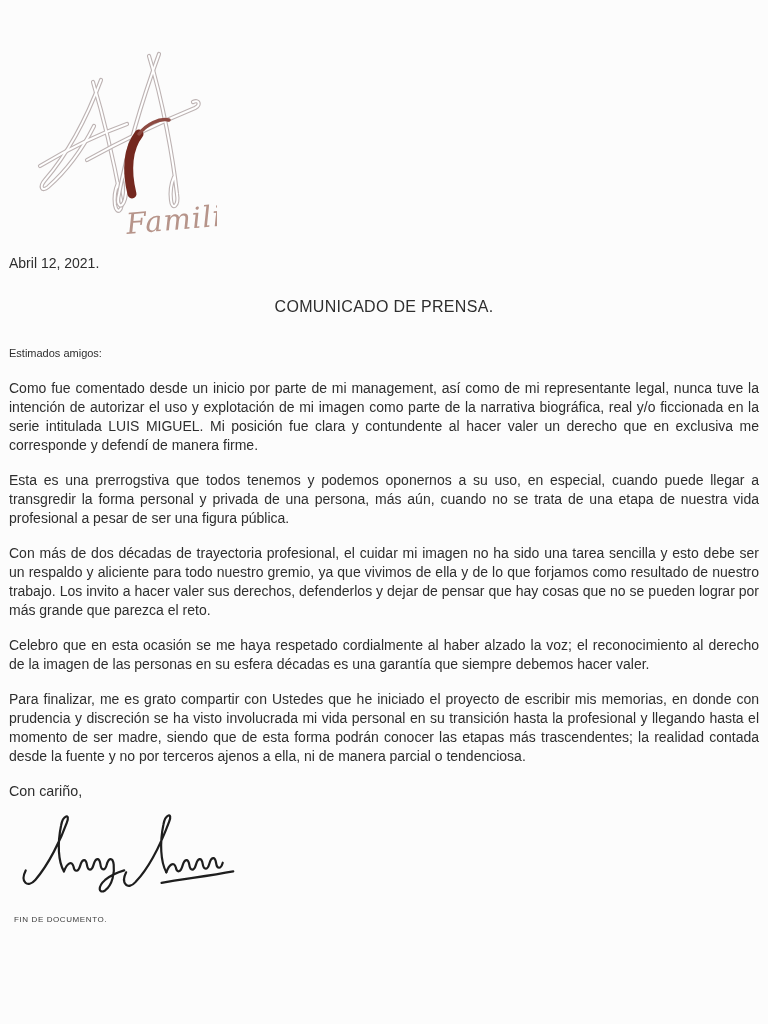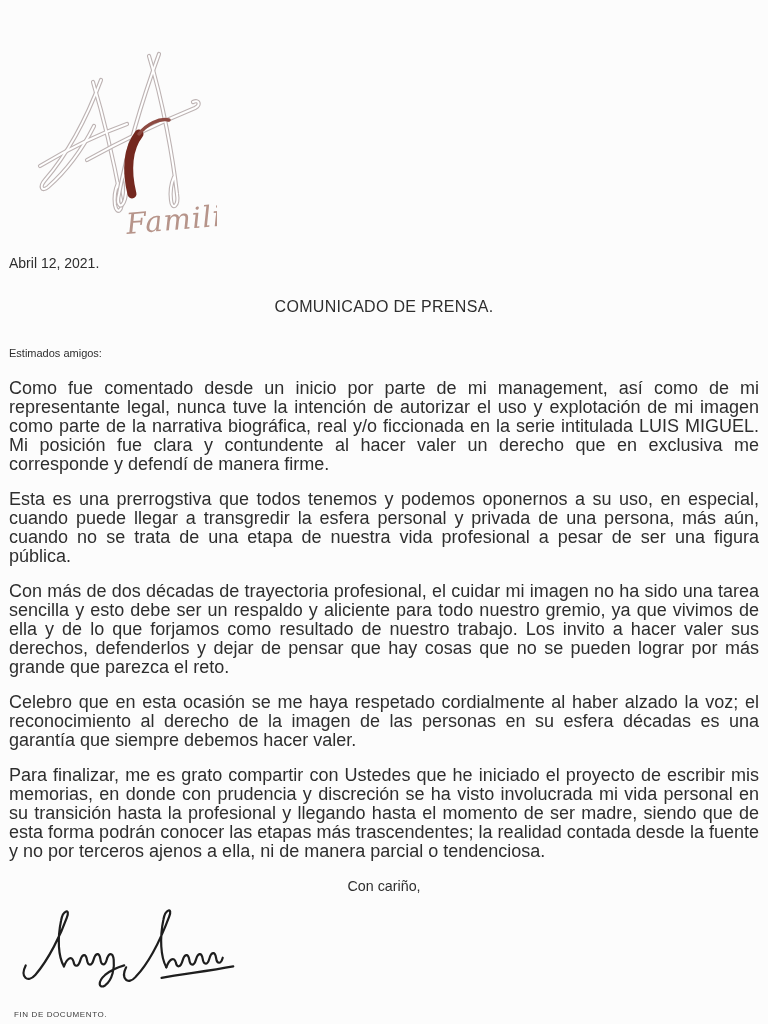--- a/index.html
+++ b/index.html
@@ -68,29 +68,28 @@
     letter-spacing: 0.3px;
     font-weight: normal;
   }
   .greeting {
     margin: 28px 0 0 0;
     font-size: 11px;
     line-height: 19px;
   }
   p.body-par {
     margin: 16px 0 0 0;
-    font-size: 18px;
+    font-size: 14px;
     line-height: 19px;
     text-align: justify;
   }
   .closing {
     margin: 16px 0 0 0;
     font-size: 14.3px;
     line-height: 19px;
-    text-align: center;
   }
   .signature-wrap {
     margin: 12px 0 0 4px;
     width: 232px;
     height: 88px;
   }
   .sig-stroke {
     fill: none;
     stroke: #1e1e1e;
     stroke-width: 2.3;
@@ -138,21 +137,21 @@
     </svg>
   </div>
 
   <div class="date">Abril 12, 2021.</div>
 
   <div class="doc-title">COMUNICADO DE PRENSA.</div>
 
   <div class="greeting">Estimados amigos:</div>
 
   <p class="body-par">Como fue comentado desde un inicio por parte de mi management, así como de mi representante legal, nunca tuve la intención de autorizar el uso y explotación de mi imagen como parte de la narrativa biográfica, real y/o ficcionada en la serie intitulada LUIS MIGUEL. Mi posición fue clara y contundente al hacer valer un derecho que en exclusiva me corresponde y defendí de manera firme.</p>
-  <p class="body-par">Esta es una prerrogstiva que todos tenemos y podemos oponernos a su uso, en especial, cuando puede llegar a transgredir la esfera personal y privada de una persona, más aún, cuando no se trata de una etapa de nuestra vida profesional a pesar de ser una figura pública.</p>
+  <p class="body-par">Esta es una prerrogstiva que todos tenemos y podemos oponernos a su uso, en especial, cuando puede llegar a transgredir la forma personal y privada de una persona, más aún, cuando no se trata de una etapa de nuestra vida profesional a pesar de ser una figura pública.</p>
   <p class="body-par">Con más de dos décadas de trayectoria profesional, el cuidar mi imagen no ha sido una tarea sencilla y esto debe ser un respaldo y aliciente para todo nuestro gremio, ya que vivimos de ella y de lo que forjamos como resultado de nuestro trabajo. Los invito a hacer valer sus derechos, defenderlos y dejar de pensar que hay cosas que no se pueden lograr por más grande que parezca el reto.</p>
   <p class="body-par">Celebro que en esta ocasión se me haya respetado cordialmente al haber alzado la voz; el reconocimiento al derecho de la imagen de las personas en su esfera décadas es una garantía que siempre debemos hacer valer.</p>
   <p class="body-par">Para finalizar, me es grato compartir con Ustedes que he iniciado el proyecto de escribir mis memorias, en donde con prudencia y discreción se ha visto involucrada mi vida personal en su transición hasta la profesional y llegando hasta el momento de ser madre, siendo que de esta forma podrán conocer las etapas más trascendentes; la realidad contada desde la fuente y no por terceros ajenos a ella, ni de manera parcial o tendenciosa.</p>
 
   <div class="closing">Con cariño,</div>
 
   <div class="signature-wrap">
     <svg width="232" height="88" viewBox="0 0 232 92" aria-label="Aracely Arámbula">
 
       <path class="sig-stroke" d="M8,60 C2,72 10,79 18,70 C32,54 45,27 51,10 C55,0 47,2 45,13 C41,32 42,51 48,61"></path>

